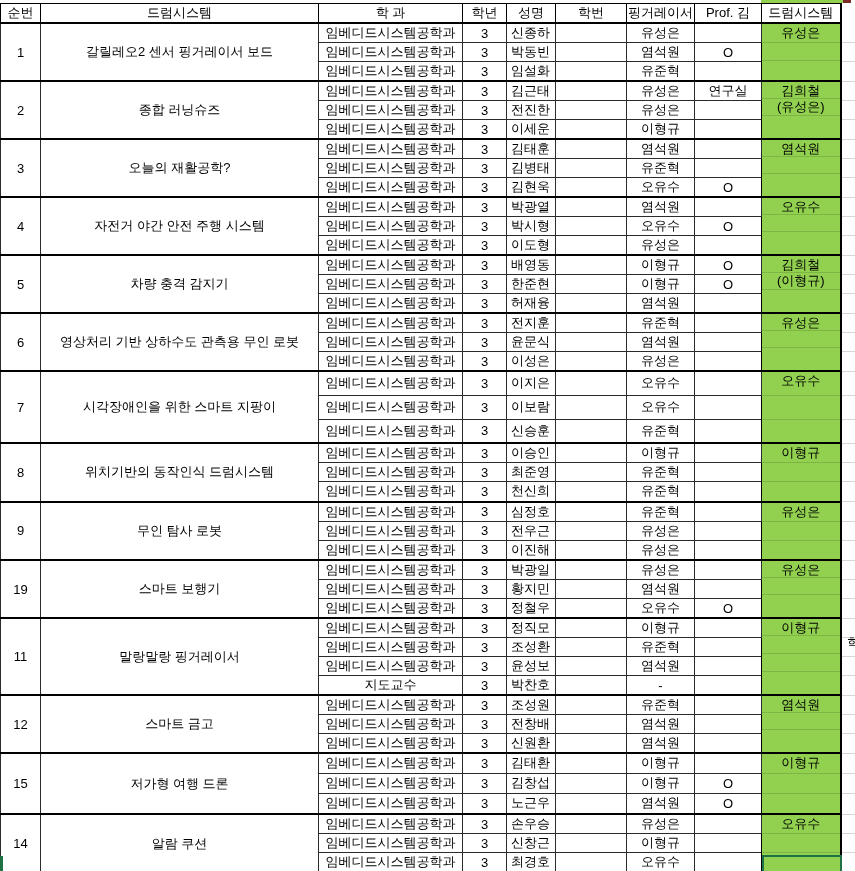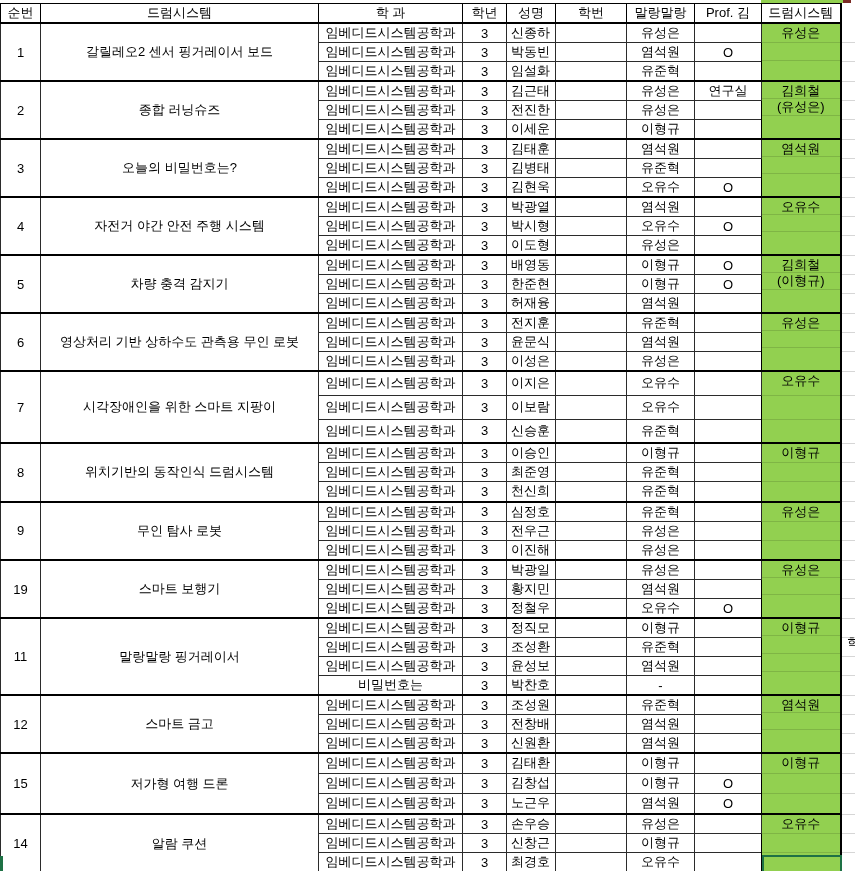--- a/index.html
+++ b/index.html
@@ -51,21 +51,21 @@
       <col style="width:15px">
     </colgroup>
     <thead>
       <tr class="hdr" style="height:19px">
         <th>순번</th>
         <th>드럼시스템</th>
         <th>학 과</th>
         <th>학년</th>
         <th>성명</th>
         <th>학번</th>
-        <th>말랑말랑</th>
+        <th>핑거레이서</th>
         <th>Prof. 김</th>
         <th>드럼시스템</th>
         <th class="sliver-h"></th>
       </tr>
     </thead>
     <tbody id="tbody">
         <tr class="grp-top" style="height: 19px;">
           <td class="b" rowspan="3">1</td>
           <td class="b" rowspan="3">갈릴레오2 센서 핑거레이서 보드</td>
           <td class="b">임베디드시스템공학과</td>
@@ -133,21 +133,21 @@
           <td class="b">임베디드시스템공학과</td>
           <td class="b">3</td>
           <td class="b name">이세운</td>
           <td class="b"></td>
           <td class="b">이형규</td>
           <td class="b"></td>
           <td class="sliver"></td>
         </tr>
         <tr class="grp-top" style="height: 17px;">
           <td class="b" rowspan="3">3</td>
-          <td class="b" rowspan="3">오늘의 비밀번호는?</td>
+          <td class="b" rowspan="3">오늘의 재활공학?</td>
           <td class="b">임베디드시스템공학과</td>
           <td class="b">3</td>
           <td class="b name">김태훈</td>
           <td class="b"></td>
           <td class="b">염석원</td>
           <td class="b"></td>
           <td class="guide" rowspan="3">
             <div class="gwrap" style="height: 50px;">
               <span class="gtext">염석원</span>
               <div class="hairline" style="top: 16px;"></div>
@@ -458,21 +458,21 @@
         <tr style="height: 18px;">
           <td class="b">임베디드시스템공학과</td>
           <td class="b">3</td>
           <td class="b name">윤성보</td>
           <td class="b"></td>
           <td class="b">염석원</td>
           <td class="b"></td>
           <td class="sliver"></td>
         </tr>
         <tr style="height: 18px;">
-          <td class="b">비밀번호는</td>
+          <td class="b">지도교수</td>
           <td class="b">3</td>
           <td class="b name">박찬호</td>
           <td class="b"></td>
           <td class="b">-</td>
           <td class="b"></td>
           <td class="sliver"></td>
         </tr>
         <tr class="grp-top" style="height: 17px;">
           <td class="b" rowspan="3">12</td>
           <td class="b" rowspan="3">스마트 금고</td>

